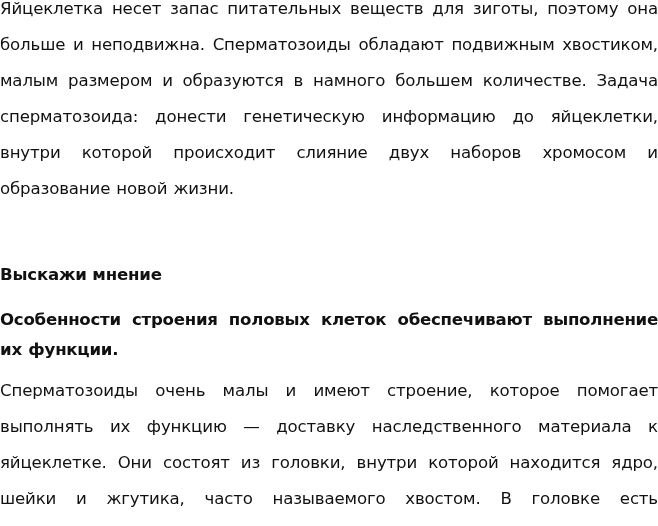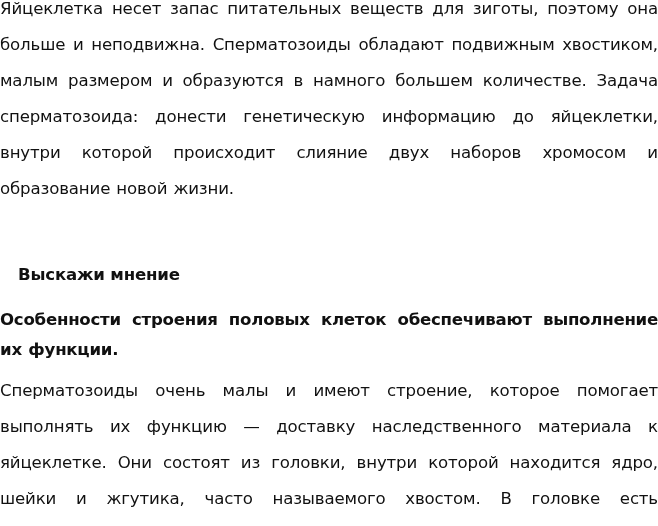--- a/index.html
+++ b/index.html
@@ -30,21 +30,20 @@
       word-spacing: 1px;
     }
     .p-intro { margin-bottom: 0; }
     .gap-large { height: 50px; }
     .heading {
       font-weight: bold;
       font-size: 16.6px;
       line-height: 36px;
       margin: 0 0 6px 0;
       letter-spacing: -0.2px;
-      padding-left: 18px;
     }
     .claim {
       font-weight: bold;
       font-size: 16.6px;
       line-height: 30px;
       letter-spacing: -0.25px;
       margin: 12px 0 8px 0;
     }
     .body-p { margin-bottom: 6px; }
   </style>

